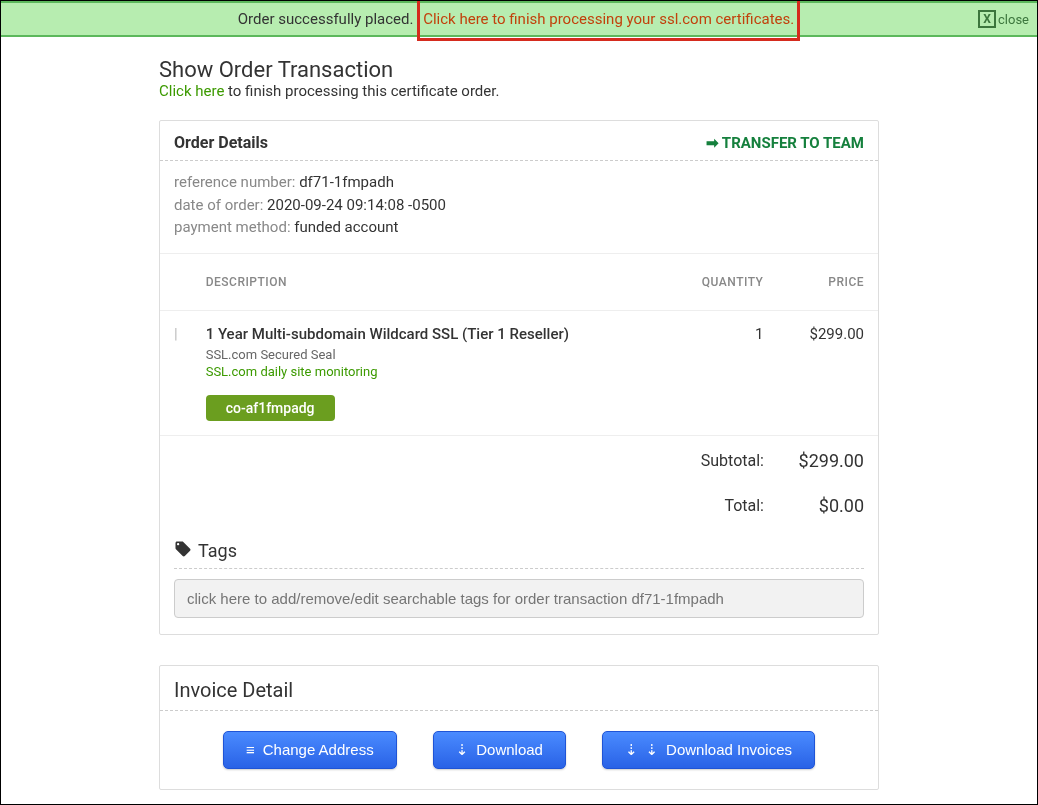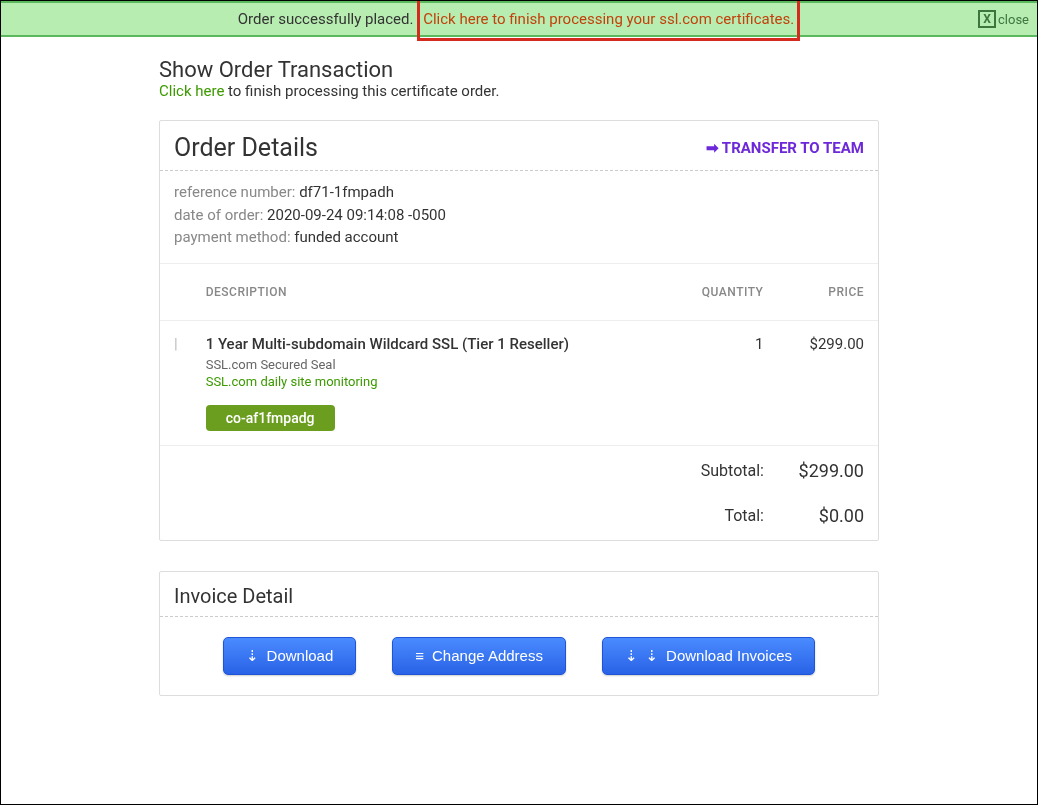--- a/index.html
+++ b/index.html
@@ -85,26 +85,26 @@
       background: #fff;
     }
     .card-header {
       display: flex;
       justify-content: space-between;
       align-items: center;
       padding: 12px 14px 8px;
       border-bottom: 1px dashed #ccc;
     }
     .card-header h2 {
-      font-size: 25px;
-      font-weight: 400;
+      font-size: 16px;
+      font-weight: 700;
       color: #333;
     }
     .transfer-link {
-      color: #6d28d9;
+      color: #15803d;
       font-weight: bold;
       font-size: 15px;
       cursor: pointer;
       text-decoration: none;
     }
     .order-meta {
       padding: 10px 14px 14px;
       border-bottom: 1px solid #eee;
       font-size: 15px;
       line-height: 1.5;
@@ -327,35 +327,46 @@
       <div class="totals-row">
         <span class="t-label">Subtotal:</span>
         <span class="t-value">$299.00</span>
       </div>
       <div class="totals-row">
         <span class="t-label">Total:</span>
         <span class="t-value">$0.00</span>
       </div>
     </div>
 
+    <div class="tags-section">
+      <div class="tags-header">
+        <span class="tag-icon">
+          <svg viewBox="0 0 24 24">
+              <path d="M21.41 11.58l-9-9C12.05 2.22 11.55 2 11 2H4c-1.1 0-2 .9-2 2v7c0 .55.22 1.05.59 1.42l9 9c.36.36.86.58 1.41.58s1.05-.22 1.41-.59l7-7c.37-.36.59-.86.59-1.41s-.23-1.06-.59-1.42zM5.5 7C4.67 7 4 6.33 4 5.5S4.67 4 5.5 4 7 4.67 7 5.5 6.33 7 5.5 7z"></path>
+            </svg>
+        </span>
+        <span>Tags</span>
+      </div>
+      <input type="text" class="tags-input" placeholder="click here to add/remove/edit searchable tags for order transaction df71-1fmpadh" style="">
+    </div>
   </div>
 
   <div class="card">
     <div class="invoice-header">
       <h2>Invoice Detail</h2>
     </div>
     <div class="invoice-buttons">
-      <button class="btn">
-        <span class="dl-icon"></span>
-        <span>Download</span>
-      </button>
       <button class="btn">
         <span class="list-icon"></span>
         <span>Change Address</span>
       </button>
       <button class="btn">
         <span class="dl-icon"></span>
+        <span>Download</span>
+      </button>
+      <button class="btn">
+        <span class="dl-icon"></span>
         <span class="dl-icon"></span>
         <span>Download Invoices</span>
       </button>
     </div>
   </div>
 </div>
 
 </body></html>

